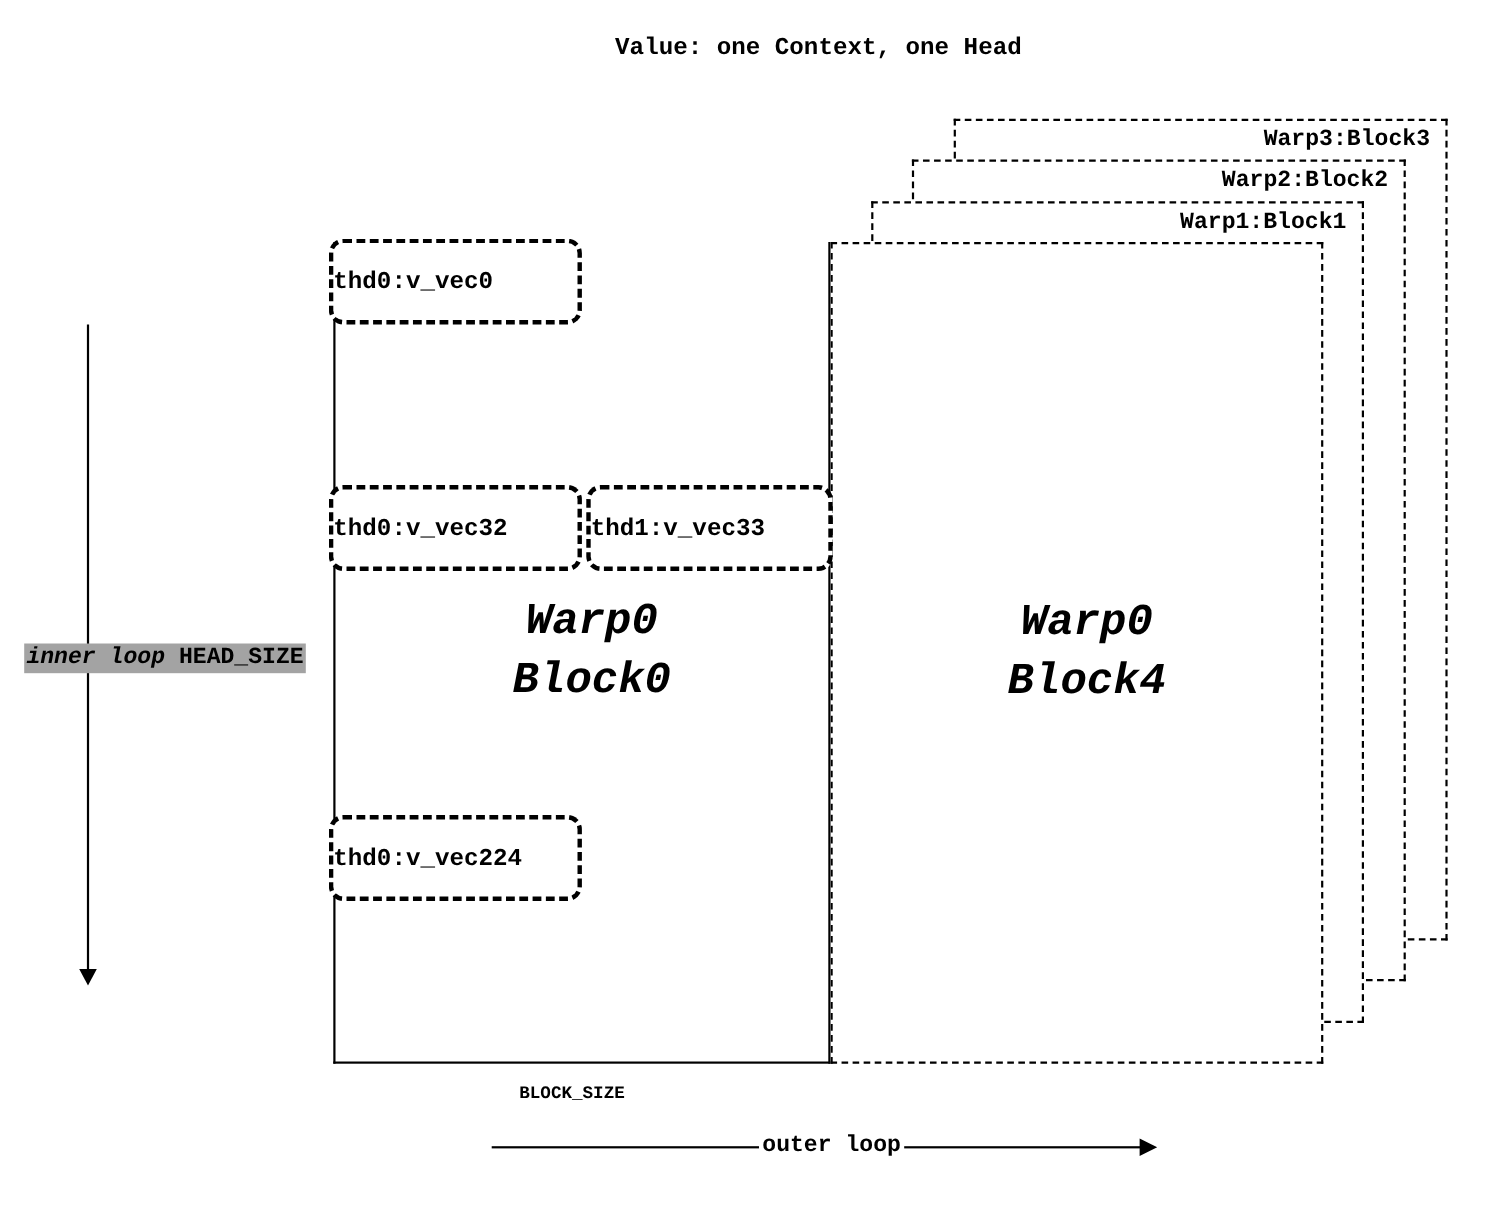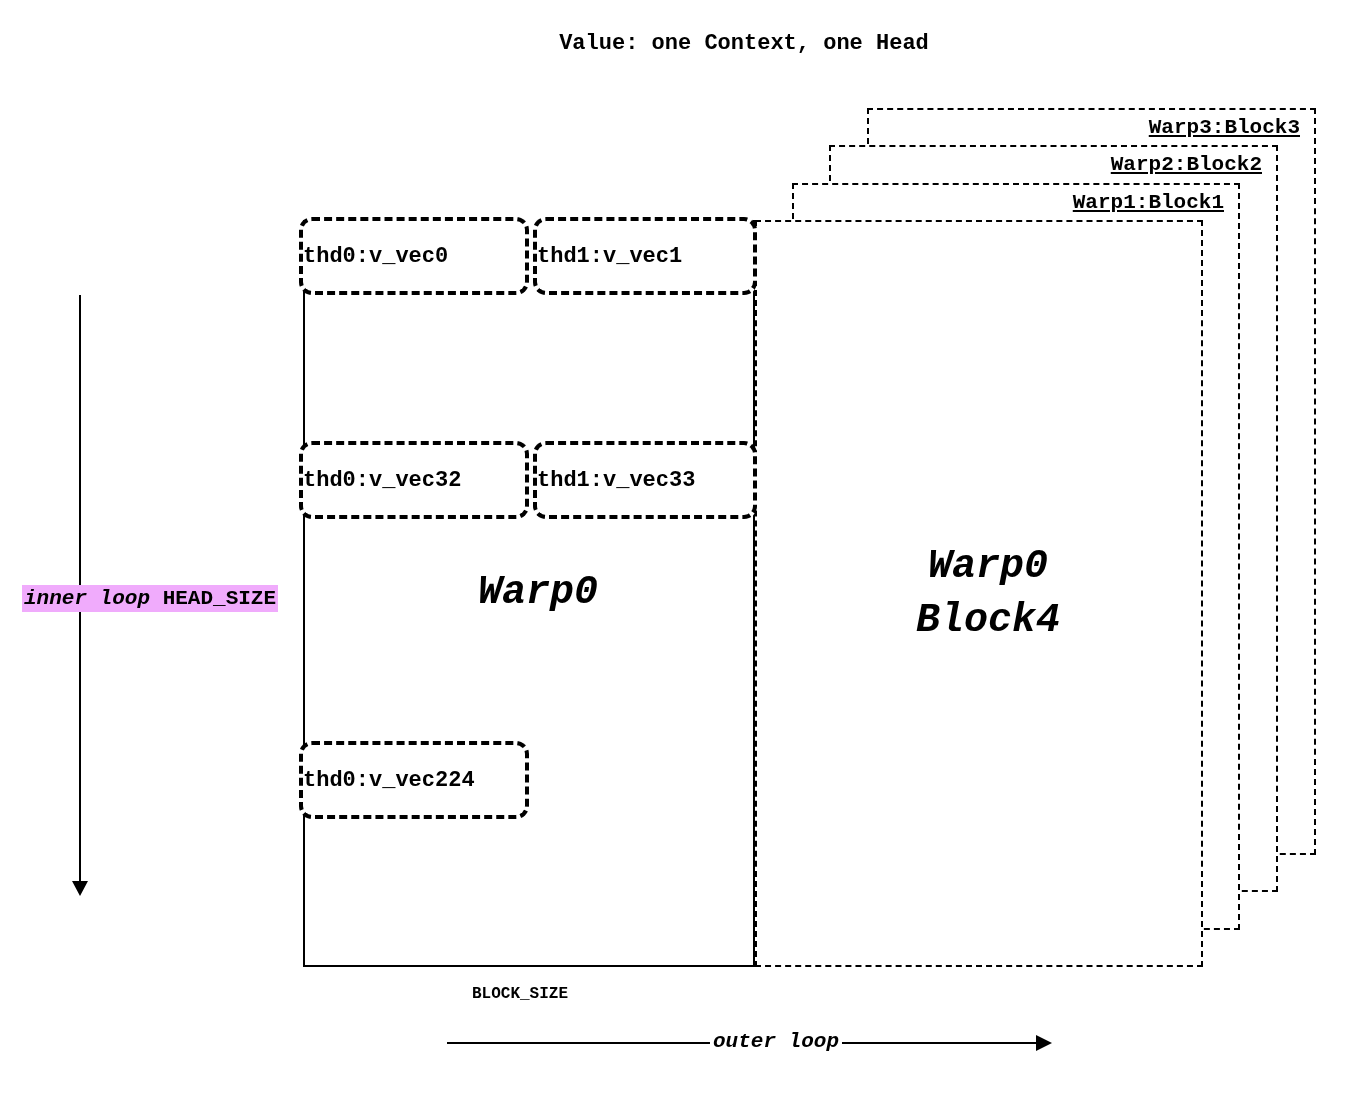--- a/index.html
+++ b/index.html
@@ -19,21 +19,21 @@
     font-size:22px;white-space:nowrap;
   }
   
   .stackrect{
     border:2px dashed #000;
     background:#ffffff;
     box-sizing:border-box;
   }
   .stackrect .stacklabel{
     position:absolute;top:6px;right:14px;
-    font-size:21px;white-space:nowrap;text-decoration:underline;
+    font-size:21px;white-space:nowrap;
   }
   #warp3{left:867px;top:108px;width:449px;height:747px;z-index:1;}
   #warp2{left:829px;top:145px;width:449px;height:747px;z-index:2;}
   #warp1{left:792px;top:183px;width:448px;height:747px;z-index:3;}
   #block4{
     left:755px;top:220px;width:448px;height:747px;z-index:4;
     border:2px dashed #000;background:#ffffff;box-sizing:border-box;
     display:flex;align-items:center;justify-content:center;text-align:center;
   }
   .bigLabel{
@@ -63,41 +63,40 @@
   #inner-arrow-line{
     left:79px;top:295px;width:2px;height:588px;background:#000;z-index:7;
   }
   #inner-arrow-head{
     left:72px;top:881px;width:0;height:0;z-index:7;
     border-left:8px solid transparent;border-right:8px solid transparent;
     border-top:15px solid #000;
   }
   #inner-label{
     left:22px;top:585px;z-index:8;
-    background:#f0abfc;font-size:21px;white-space:nowrap;padding:2px 2px;
+    background:#a3a3a3;font-size:21px;white-space:nowrap;padding:2px 2px;
   }
   #inner-label .it{font-style:italic;}
   
   #block-size-label{
     left:520px;top:985px;transform:translateX(-50%);
     font-size:16px;white-space:nowrap;z-index:8;
   }
   #outer-arrow-line{
     left:447px;top:1042px;width:591px;height:2px;background:#000;z-index:7;
   }
   #outer-arrow-head{
     left:1036px;top:1035px;width:0;height:0;z-index:7;
     border-top:8px solid transparent;border-bottom:8px solid transparent;
     border-left:16px solid #000;
   }
   #outer-label{
     left:756px;top:1030px;transform:translateX(-50%);z-index:8;
-    background:#ffffff;font-size:21px;font-style:italic;white-space:nowrap;
+    background:#ffffff;font-size:21px;white-space:nowrap;
     padding:0 3px;
-    margin-left:20px;
   }
 </style>
 </head>
 <body>
 
 <div id="canvas">
 
   <div class="abs title">Value: one Context, one Head</div>
 
   <div class="abs stackrect" id="warp3">
@@ -108,28 +107,25 @@
   </div>
   <div class="abs stackrect" id="warp1">
     <div class="stacklabel">Warp1:Block1</div>
   </div>
 
   <div class="abs" id="block4">
     <div class="bigLabel"><span>Warp0</span><br><span>Block4</span></div>
   </div>
 
   <div class="abs" id="block0">
-    <div class="bigLabel"><span>Warp0</span><br></div>
+    <div class="bigLabel"><span>Warp0</span><br><span>Block0</span></div>
   </div>
 
   <div class="abs thdbox thd-left row1">
     <span>thd0:v_vec0</span>
-  </div>
-  <div class="abs thdbox thd-right row1">
-    <span>thd1:v_vec1</span>
   </div>
 
   <div class="abs thdbox thd-left row2">
     <span>thd0:v_vec32</span>
   </div>
   <div class="abs thdbox thd-right row2">
     <span>thd1:v_vec33</span>
   </div>
 
   <div class="abs thdbox thd-left row3">

